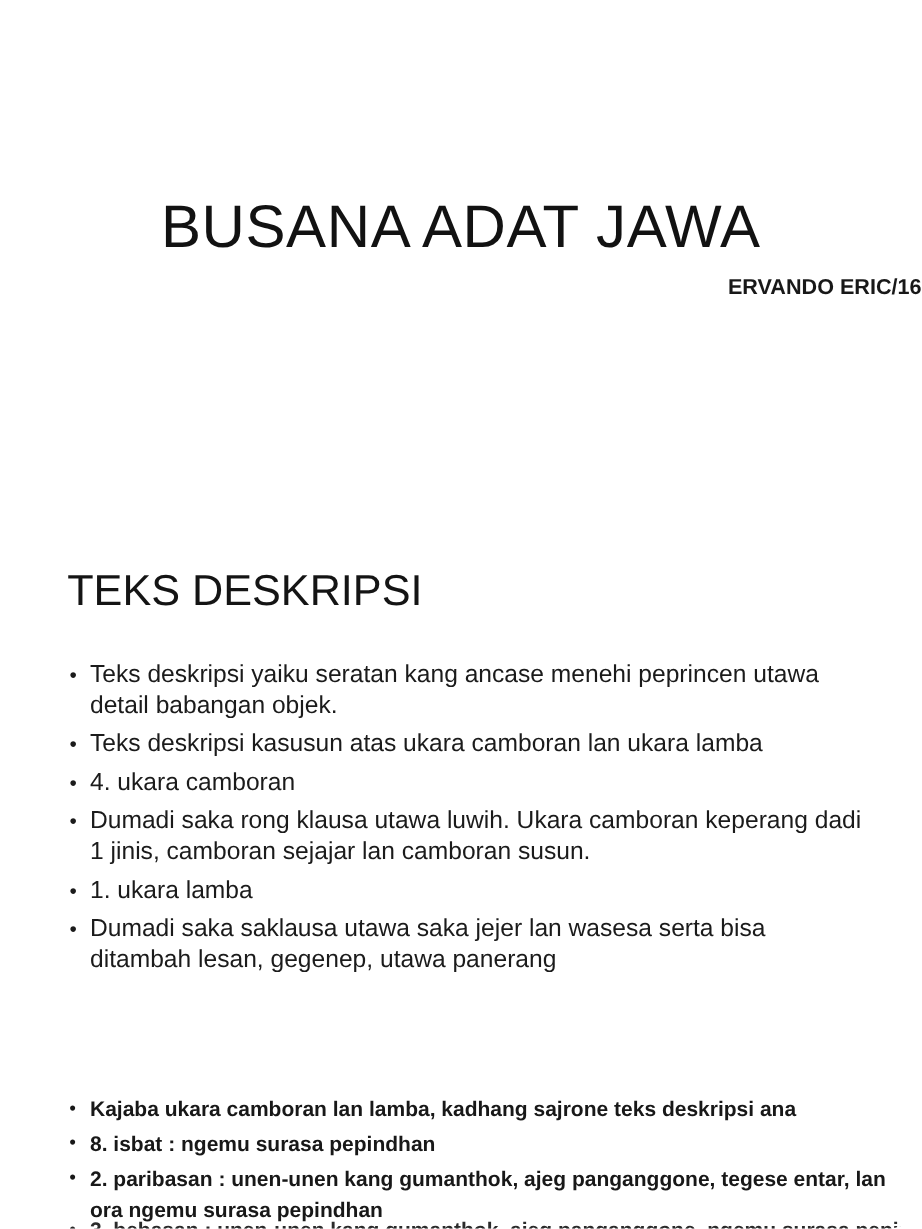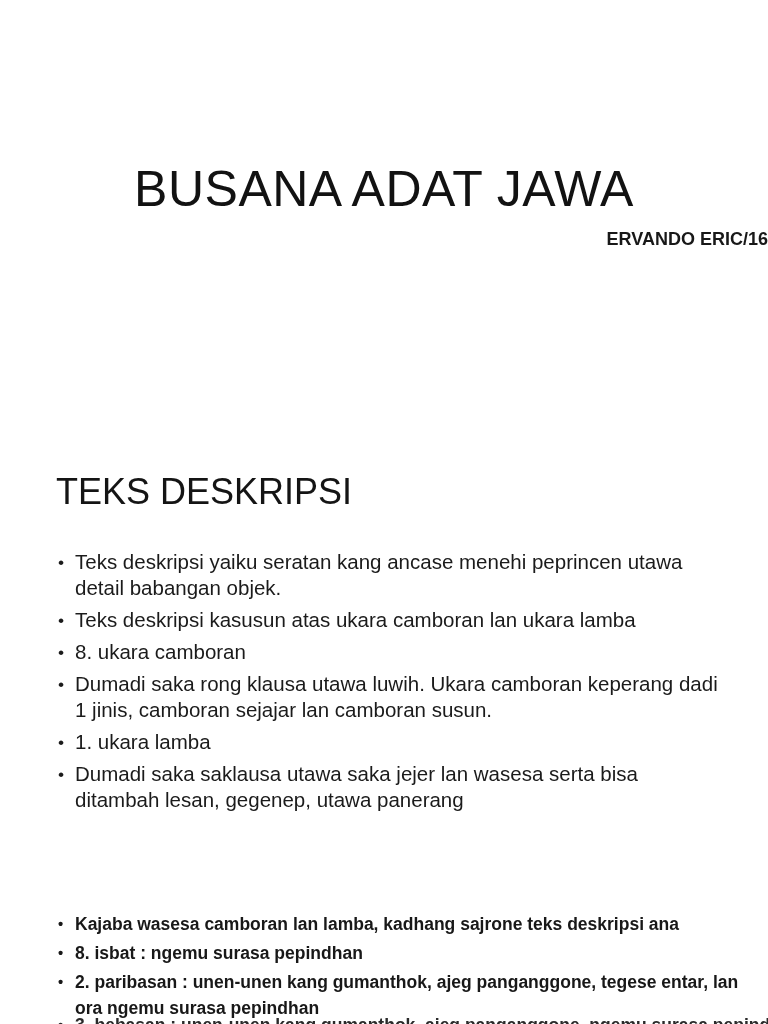--- a/index.html
+++ b/index.html
@@ -8,20 +8,21 @@
     background: #ffffff;
   }
   .slide {
     position: relative;
     width: 768px;
     height: 1024px;
     background: #ffffff;
     overflow: hidden;
     font-family: "Liberation Sans", sans-serif;
     color: #1a1a1a;
+    border-radius: 29px;
   }
   .title-wrap {
     position: absolute;
     left: 0;
     right: 0;
     top: 164px;
     text-align: center;
   }
   .slide-title {
     font-size: 50px;
@@ -132,42 +133,42 @@
       <span class="bullet-glyph">•</span>
       <span class="li-text">Teks deskripsi yaiku seratan kang ancase menehi peprincen utawa
 detail babangan objek.</span>
     </li>
     <li>
       <span class="bullet-glyph">•</span>
       <span class="li-text">Teks deskripsi kasusun atas ukara camboran lan ukara lamba</span>
     </li>
     <li>
       <span class="bullet-glyph">•</span>
-      <span class="li-text">8. ukara camboran</span>
+      <span class="li-text">4. ukara camboran</span>
     </li>
     <li>
       <span class="bullet-glyph">•</span>
       <span class="li-text">Dumadi saka rong klausa utawa luwih. Ukara camboran keperang dadi
 1 jinis, camboran sejajar lan camboran susun.</span>
     </li>
     <li>
       <span class="bullet-glyph">•</span>
       <span class="li-text">1. ukara lamba</span>
     </li>
     <li>
       <span class="bullet-glyph">•</span>
       <span class="li-text">Dumadi saka saklausa utawa saka jejer lan wasesa serta bisa
 ditambah lesan, gegenep, utawa panerang</span>
     </li>
   </ul>
 
   <ul class="bullet-list notes-list">
     <li>
       <span class="bullet-glyph">•</span>
-      <span class="li-text">Kajaba wasesa camboran lan lamba, kadhang sajrone teks deskripsi ana</span>
+      <span class="li-text">Kajaba ukara camboran lan lamba, kadhang sajrone teks deskripsi ana</span>
     </li>
     <li>
       <span class="bullet-glyph">•</span>
       <span class="li-text">8. isbat : ngemu surasa pepindhan</span>
     </li>
     <li>
       <span class="bullet-glyph">•</span>
       <span class="li-text">2. paribasan : unen-unen kang gumanthok, ajeg panganggone, tegese entar, lan
 ora ngemu surasa pepindhan</span>
     </li>

